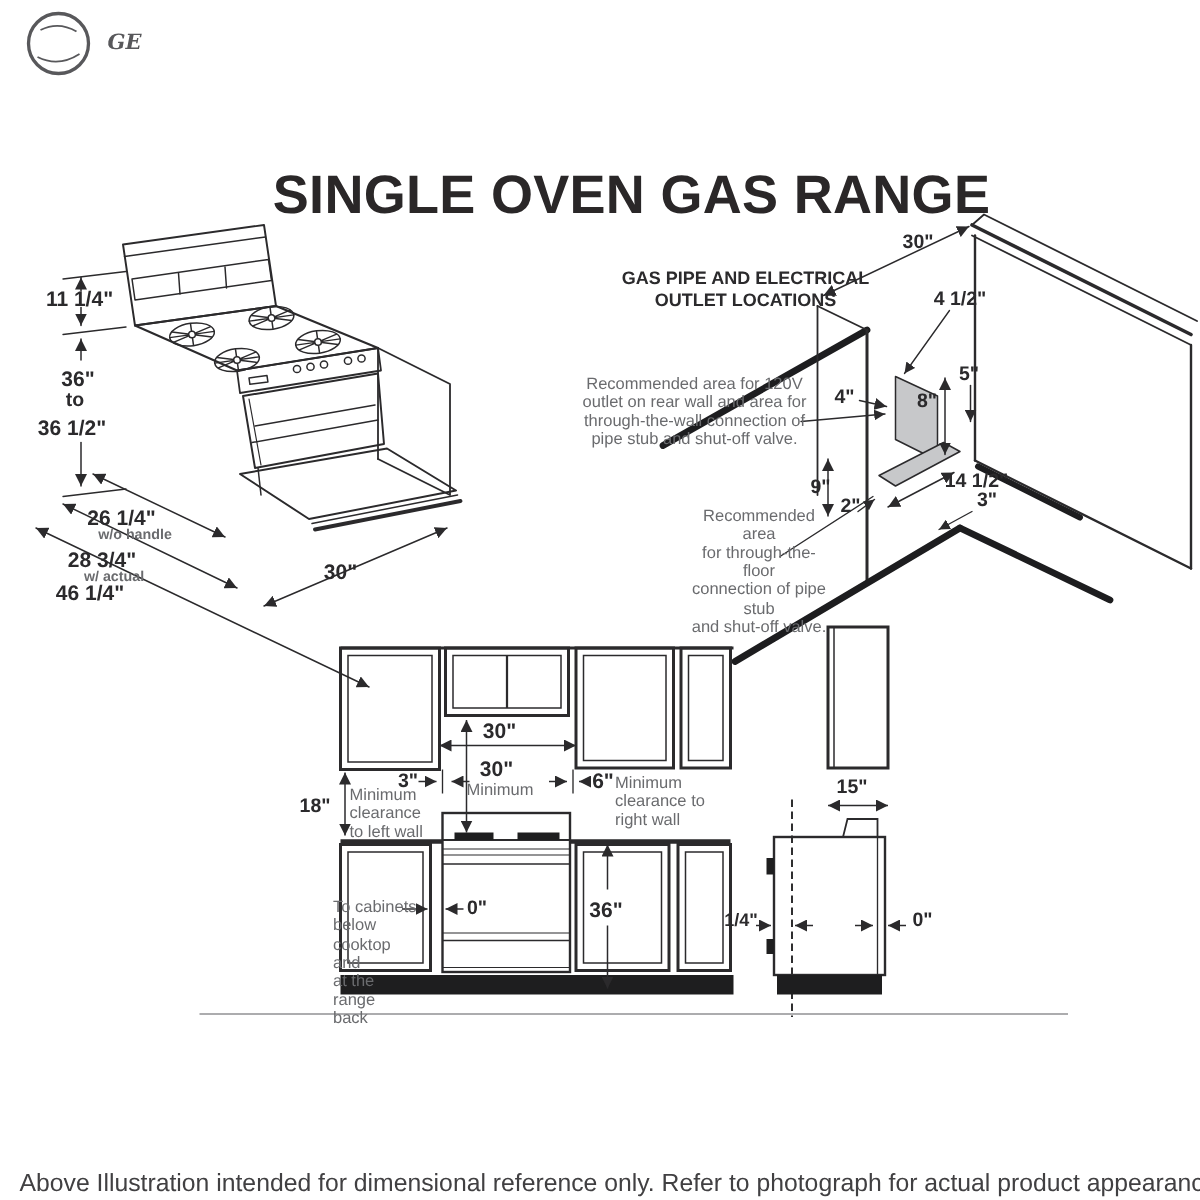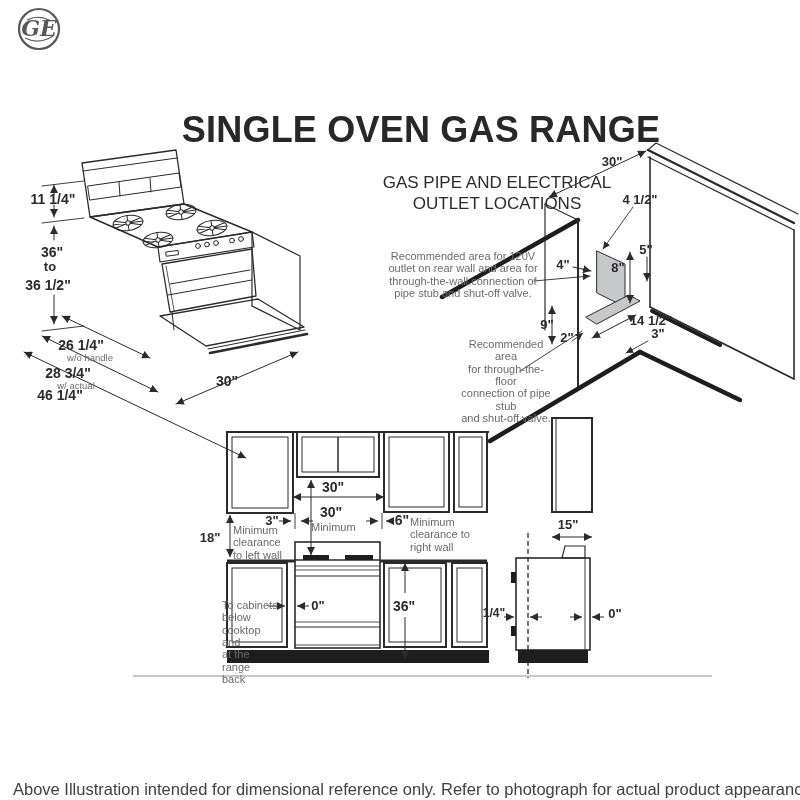--- a/index.html
+++ b/index.html
@@ -2,30 +2,30 @@
 <html><head>
 <meta charset="utf-8">
 <style>
   html,body{margin:0;padding:0;background:#fff;}
   #page{position:relative;width:800px;height:800px;background:#ffffff;overflow:hidden;
         font-family:"Liberation Sans",sans-serif;}
   .lbl{position:absolute;white-space:pre-line;color:#2b2a2c;}
   .dim{font-size:13px;font-weight:600;transform:translate(-50%,-50%);white-space:nowrap;}
   .dim.lg{font-size:14px;}
   .dim.sm{font-size:12px;}
-  .sub{font-size:9.5px;font-weight:400;color:#6a6b6e;transform:translate(-50%,-50%);white-space:nowrap;}
+  .sub{font-size:9.5px;font-weight:700;color:#6a6b6e;transform:translate(-50%,-50%);white-space:nowrap;}
   .note{font-size:11px;line-height:1.12;color:#6a6b6e;}
   .note.center{text-align:center;}
   .note.right{text-align:right;}
-  .heading{font-size:17px;font-weight:400;line-height:1.25;text-align:center;color:#2b2a2c;
+  .heading{font-size:12px;font-weight:700;line-height:1.25;text-align:center;color:#2b2a2c;
            transform:translate(-50%,-50%);}
   #title{font-size:36px;font-weight:700;color:#2a2728;transform:translate(-50%,-50%);white-space:nowrap;letter-spacing:.2px;}
   #footer{font-size:16.5px;color:#414042;white-space:nowrap;}
   #ge-monogram{font-family:"DejaVu Serif",serif;font-style:italic;font-weight:700;
-               font-size:22px;color:#58585b;transform:translate(-50%,-54%);}
+               font-size:14px;color:#58585b;transform:translate(-50%,-54%);margin-left:44px;}
   svg{position:absolute;left:0;top:0;}
 </style>
 </head>
 <body>
 
 <div id="page">
 
 <svg width="800" height="800" viewBox="0 0 800 800">
   <defs>
     <marker id="ah" markerWidth="8" markerHeight="8" refX="8" refY="4" orient="auto-start-reverse">

